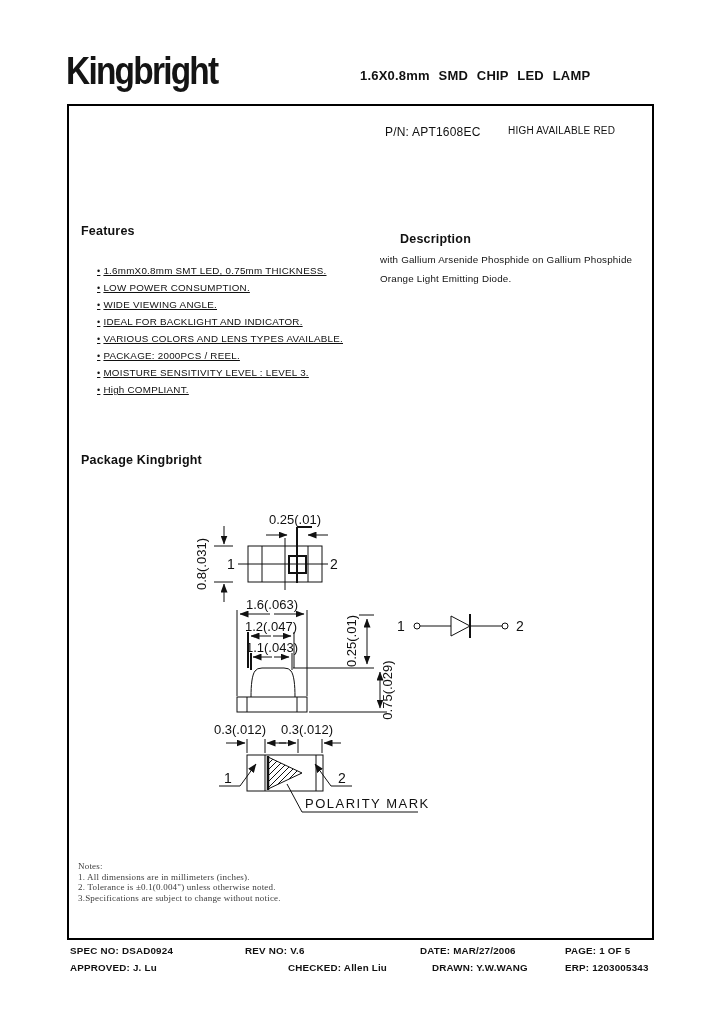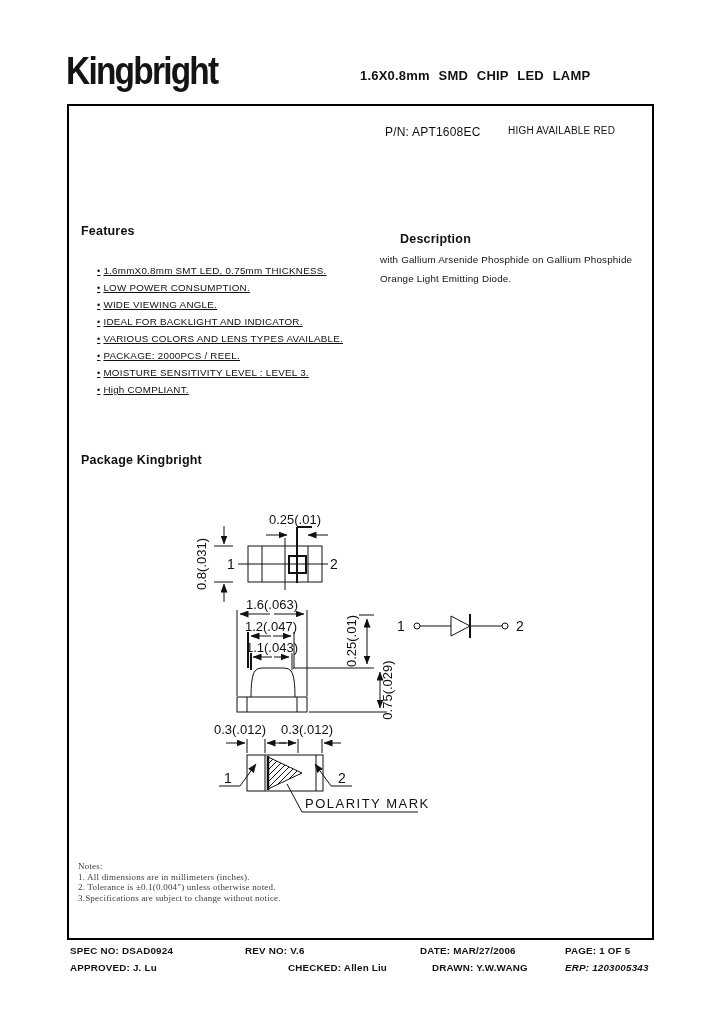--- a/index.html
+++ b/index.html
@@ -175,13 +175,13 @@
   <div>3.Specifications are subject to change without notice.</div>
 </div>
 
 <div class="abs footer-cell" style="left:70px;top:945px;">SPEC NO: DSAD0924</div>
 <div class="abs footer-cell" style="left:245px;top:945px;">REV NO: V.6</div>
 <div class="abs footer-cell" style="left:420px;top:945px;">DATE: MAR/27/2006</div>
 <div class="abs footer-cell" style="left:565px;top:945px;">PAGE: 1 OF 5</div>
 <div class="abs footer-cell" style="left:70px;top:962px;">APPROVED: J. Lu</div>
 <div class="abs footer-cell" style="left:245px;top:962px;margin-left:43px;">CHECKED: Allen Liu</div>
 <div class="abs footer-cell" style="left:420px;top:962px;padding-left:12px;">DRAWN: Y.W.WANG</div>
-<div class="abs footer-cell" style="left:565px;top:962px;font-style:italic;">ERP: 1203005343</div>
+<div class="abs footer-cell" style="left:565px;top:962px;">ERP: 1203005343</div>
 
 </body></html>

